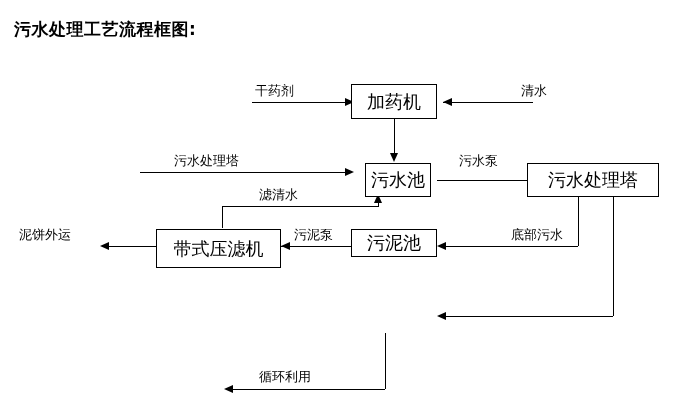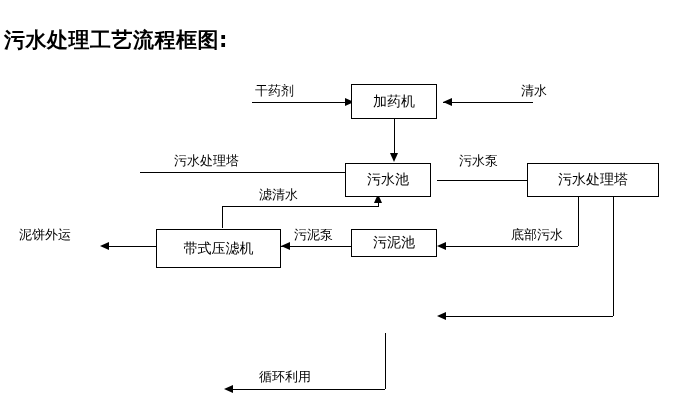--- a/index.html
+++ b/index.html
@@ -12,38 +12,37 @@
   }
   #canvas {
     position: relative;
     width: 700px;
     height: 420px;
     background: #ffffff;
     overflow: hidden;
   }
   .title {
     position: absolute;
-    left: 4px;
+    left: 14px;
     top: 18px;
-    font-size: 21px;
+    font-size: 17px;
     font-weight: bold;
     color: #000000;
     letter-spacing: 0.5px;
     white-space: nowrap;
-    margin-top: 8px;
   }
   .node {
     position: absolute;
     box-sizing: border-box;
     border: 1px solid #000000;
     background: #ffffff;
     display: flex;
     align-items: center;
     justify-content: center;
-    font-size: 14px;
+    font-size: 18px;
     color: #000000;
     white-space: nowrap;
     z-index: 3;
   }
   .edge-label {
     position: absolute;
     font-size: 13px;
     color: #000000;
     white-space: nowrap;
     background: #ffffff;
@@ -101,21 +100,21 @@
 
   <div class="node" style="left:351px; top:84px; width:86px; height:35px;">加药机</div>
 
   <div class="line v" style="left:394px; top:119px; height:37px;"></div>
   <div class="arrow down" style="left:390px; top:153px;"></div>
 
   <div class="edge-label" style="left:173px; top:152px;">污水处理塔</div>
   <div class="line h" style="left:140px; top:172px; width:207px;"></div>
   <div class="arrow right" style="left:345px; top:168px;"></div>
 
-  <div class="node" style="left:345px; top:163px; width:86px; height:34px;">污水池</div>
+  <div class="node" style="left:365px; top:163px; width:66px; height:34px;">污水池</div>
 
   <div class="edge-label" style="left:258px; top:186px;">滤清水</div>
   <div class="line v" style="left:222px; top:206px; height:22px;"></div>
   <div class="line h" style="left:222px; top:206px; width:157px;"></div>
   <div class="line v" style="left:378px; top:197px; height:9px;"></div>
   <div class="arrow up" style="left:374px; top:194px;"></div>
 
   <div class="edge-label" style="left:458px; top:152px;">污水泵</div>
   <div class="line h" style="left:437px; top:180px; width:105px;"></div>
   <div class="arrow right" style="left:536px; top:176px;"></div>

